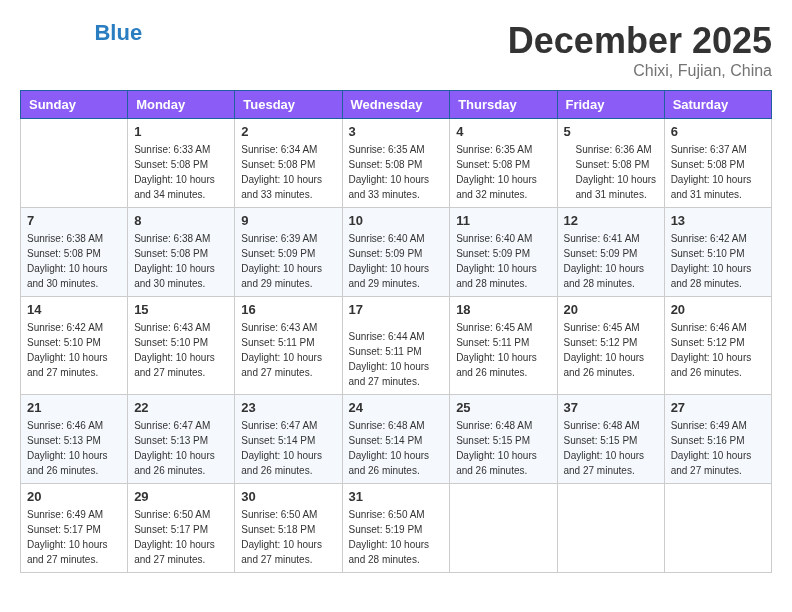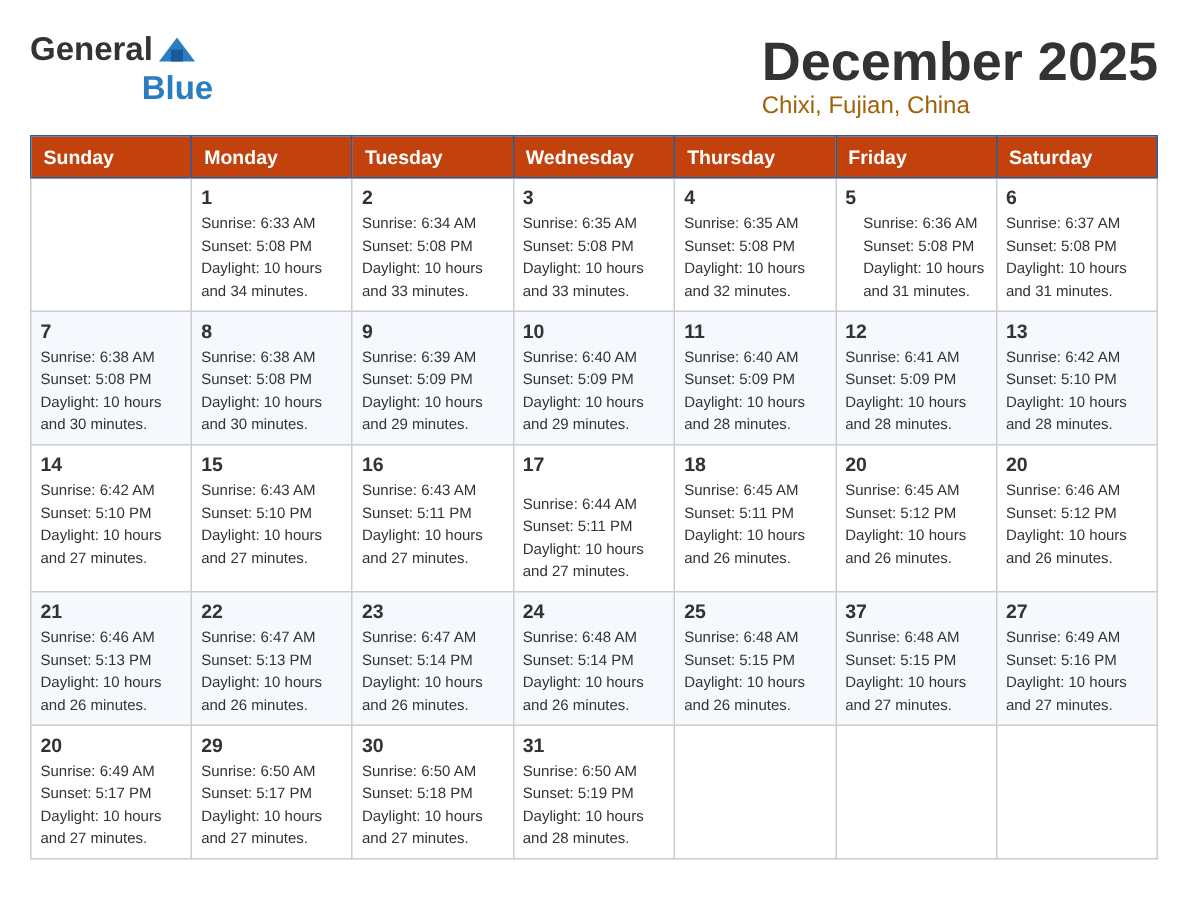--- a/index.html
+++ b/index.html
@@ -28,37 +28,37 @@
       font-weight: bold;
       color: #333;
     }
     .logo-general { color: #333; }
     .logo-blue { color: #1a6fba; }
     .logo-icon {
       width: 28px;
       height: 20px;
       margin-left: 2px;
     }
-    .title-block { }
+    .title-block { text-align: right; }
     .month-title {
       font-size: 36px;
       font-weight: bold;
       color: #333;
     }
     .location {
       font-size: 16px;
-      color: #a16207;
+      color: #737373;
     }
     .calendar {
       width: 100%;
       border-collapse: collapse;
       border: 1px solid #ccc;
     }
     .calendar th {
-      background: #c2410c;
+      background: #8b5cf6;
       color: #fff;
       text-align: left;
       padding: 6px 8px;
       font-size: 13px;
       border: 1px solid #2060a0;
     }
     .calendar td {
       border: 1px solid #ccc;
       vertical-align: top;
       padding: 5px 6px;
@@ -82,27 +82,20 @@
       line-height: 1.5;
       color: #333;
     }
     .empty { background: #f9f9f9; }
   </style>
 </head>
 <body>
 
 <div class="header">
   <div class="logo">
-    <div class="logo-text">
-      <span class="logo-general">General</span>
-      <svg class="logo-icon" viewBox="0 0 28 20">
-        <polygon points="14,2 26,18 2,18" fill="#2a7dc0"></polygon>
-        <rect x="10" y="10" width="8" height="8" fill="#1a5a9a"></rect>
-      </svg>
-    </div>
     <div style="display:flex;gap:48px;">
       <span style="color:#333;font-size:22px;font-weight:bold;margin-right:2px;">&nbsp;&nbsp;&nbsp;&nbsp;</span>
       <span class="logo-blue" style="color:#2a7dc0;font-size:22px;font-weight:bold;">Blue</span>
     </div>
   </div>
   <div class="title-block">
     <div class="month-title">December 2025</div>
     <div class="location">Chixi, Fujian, China</div>
   </div>
 </div>

